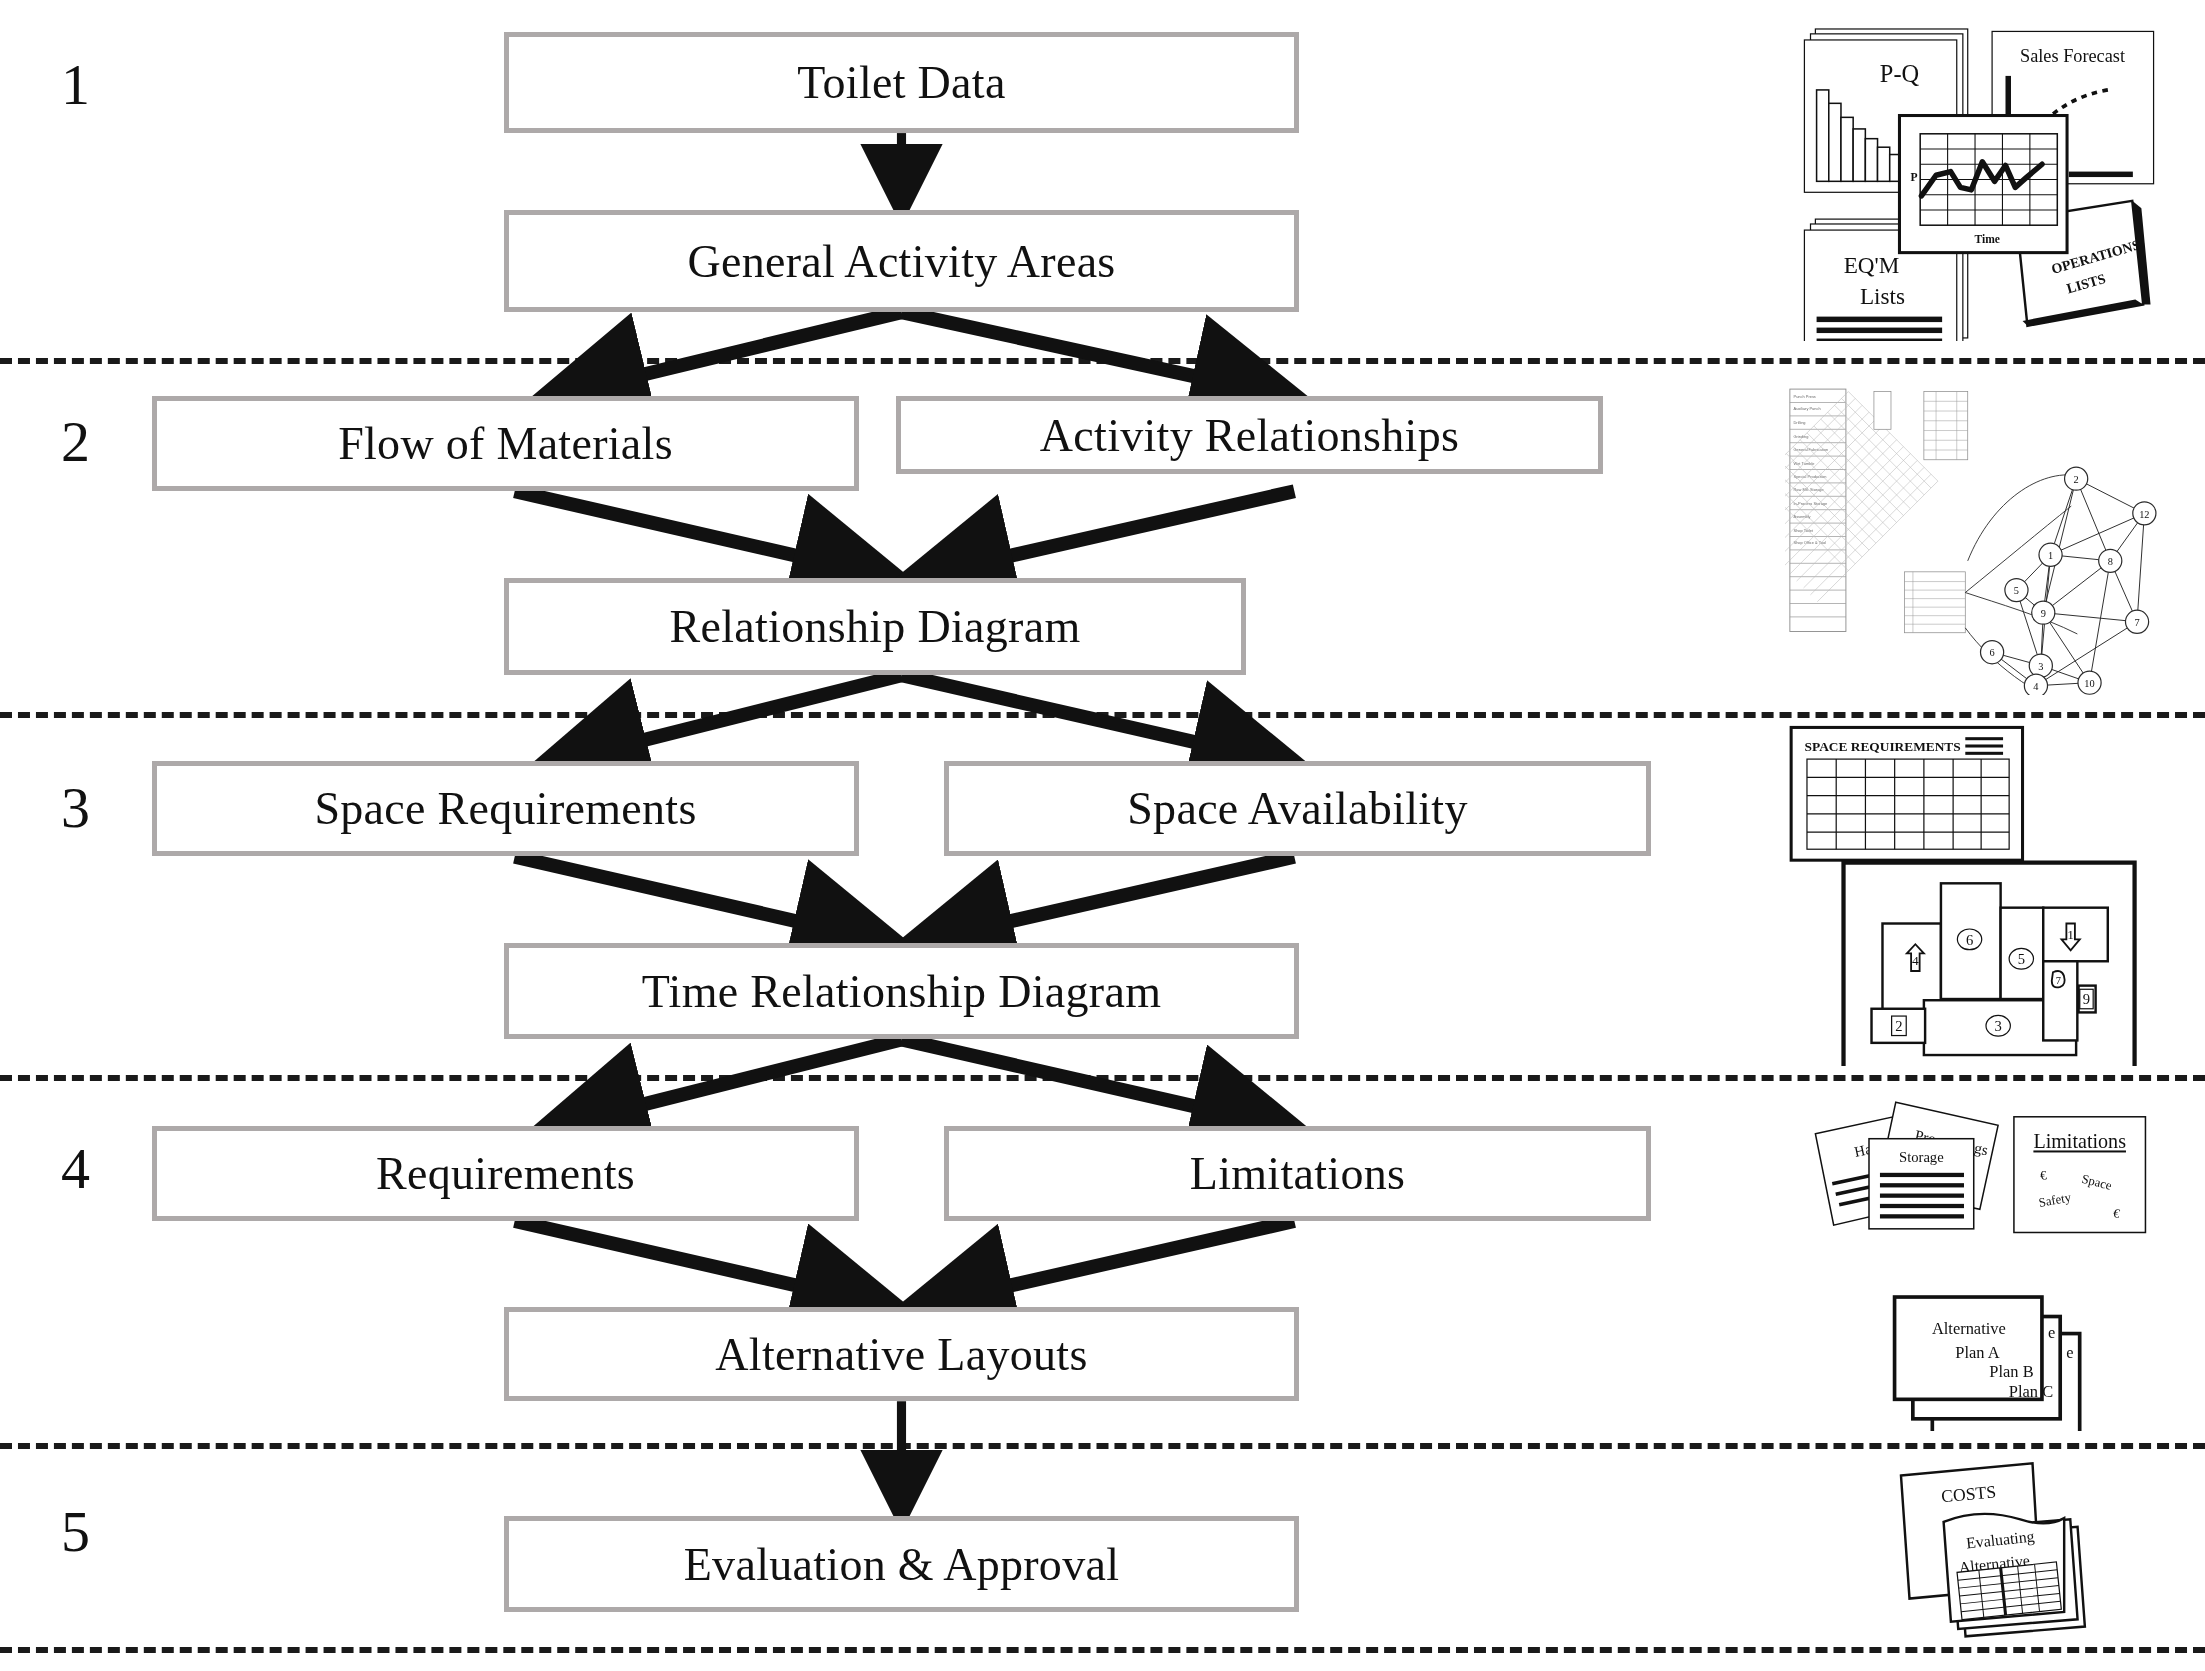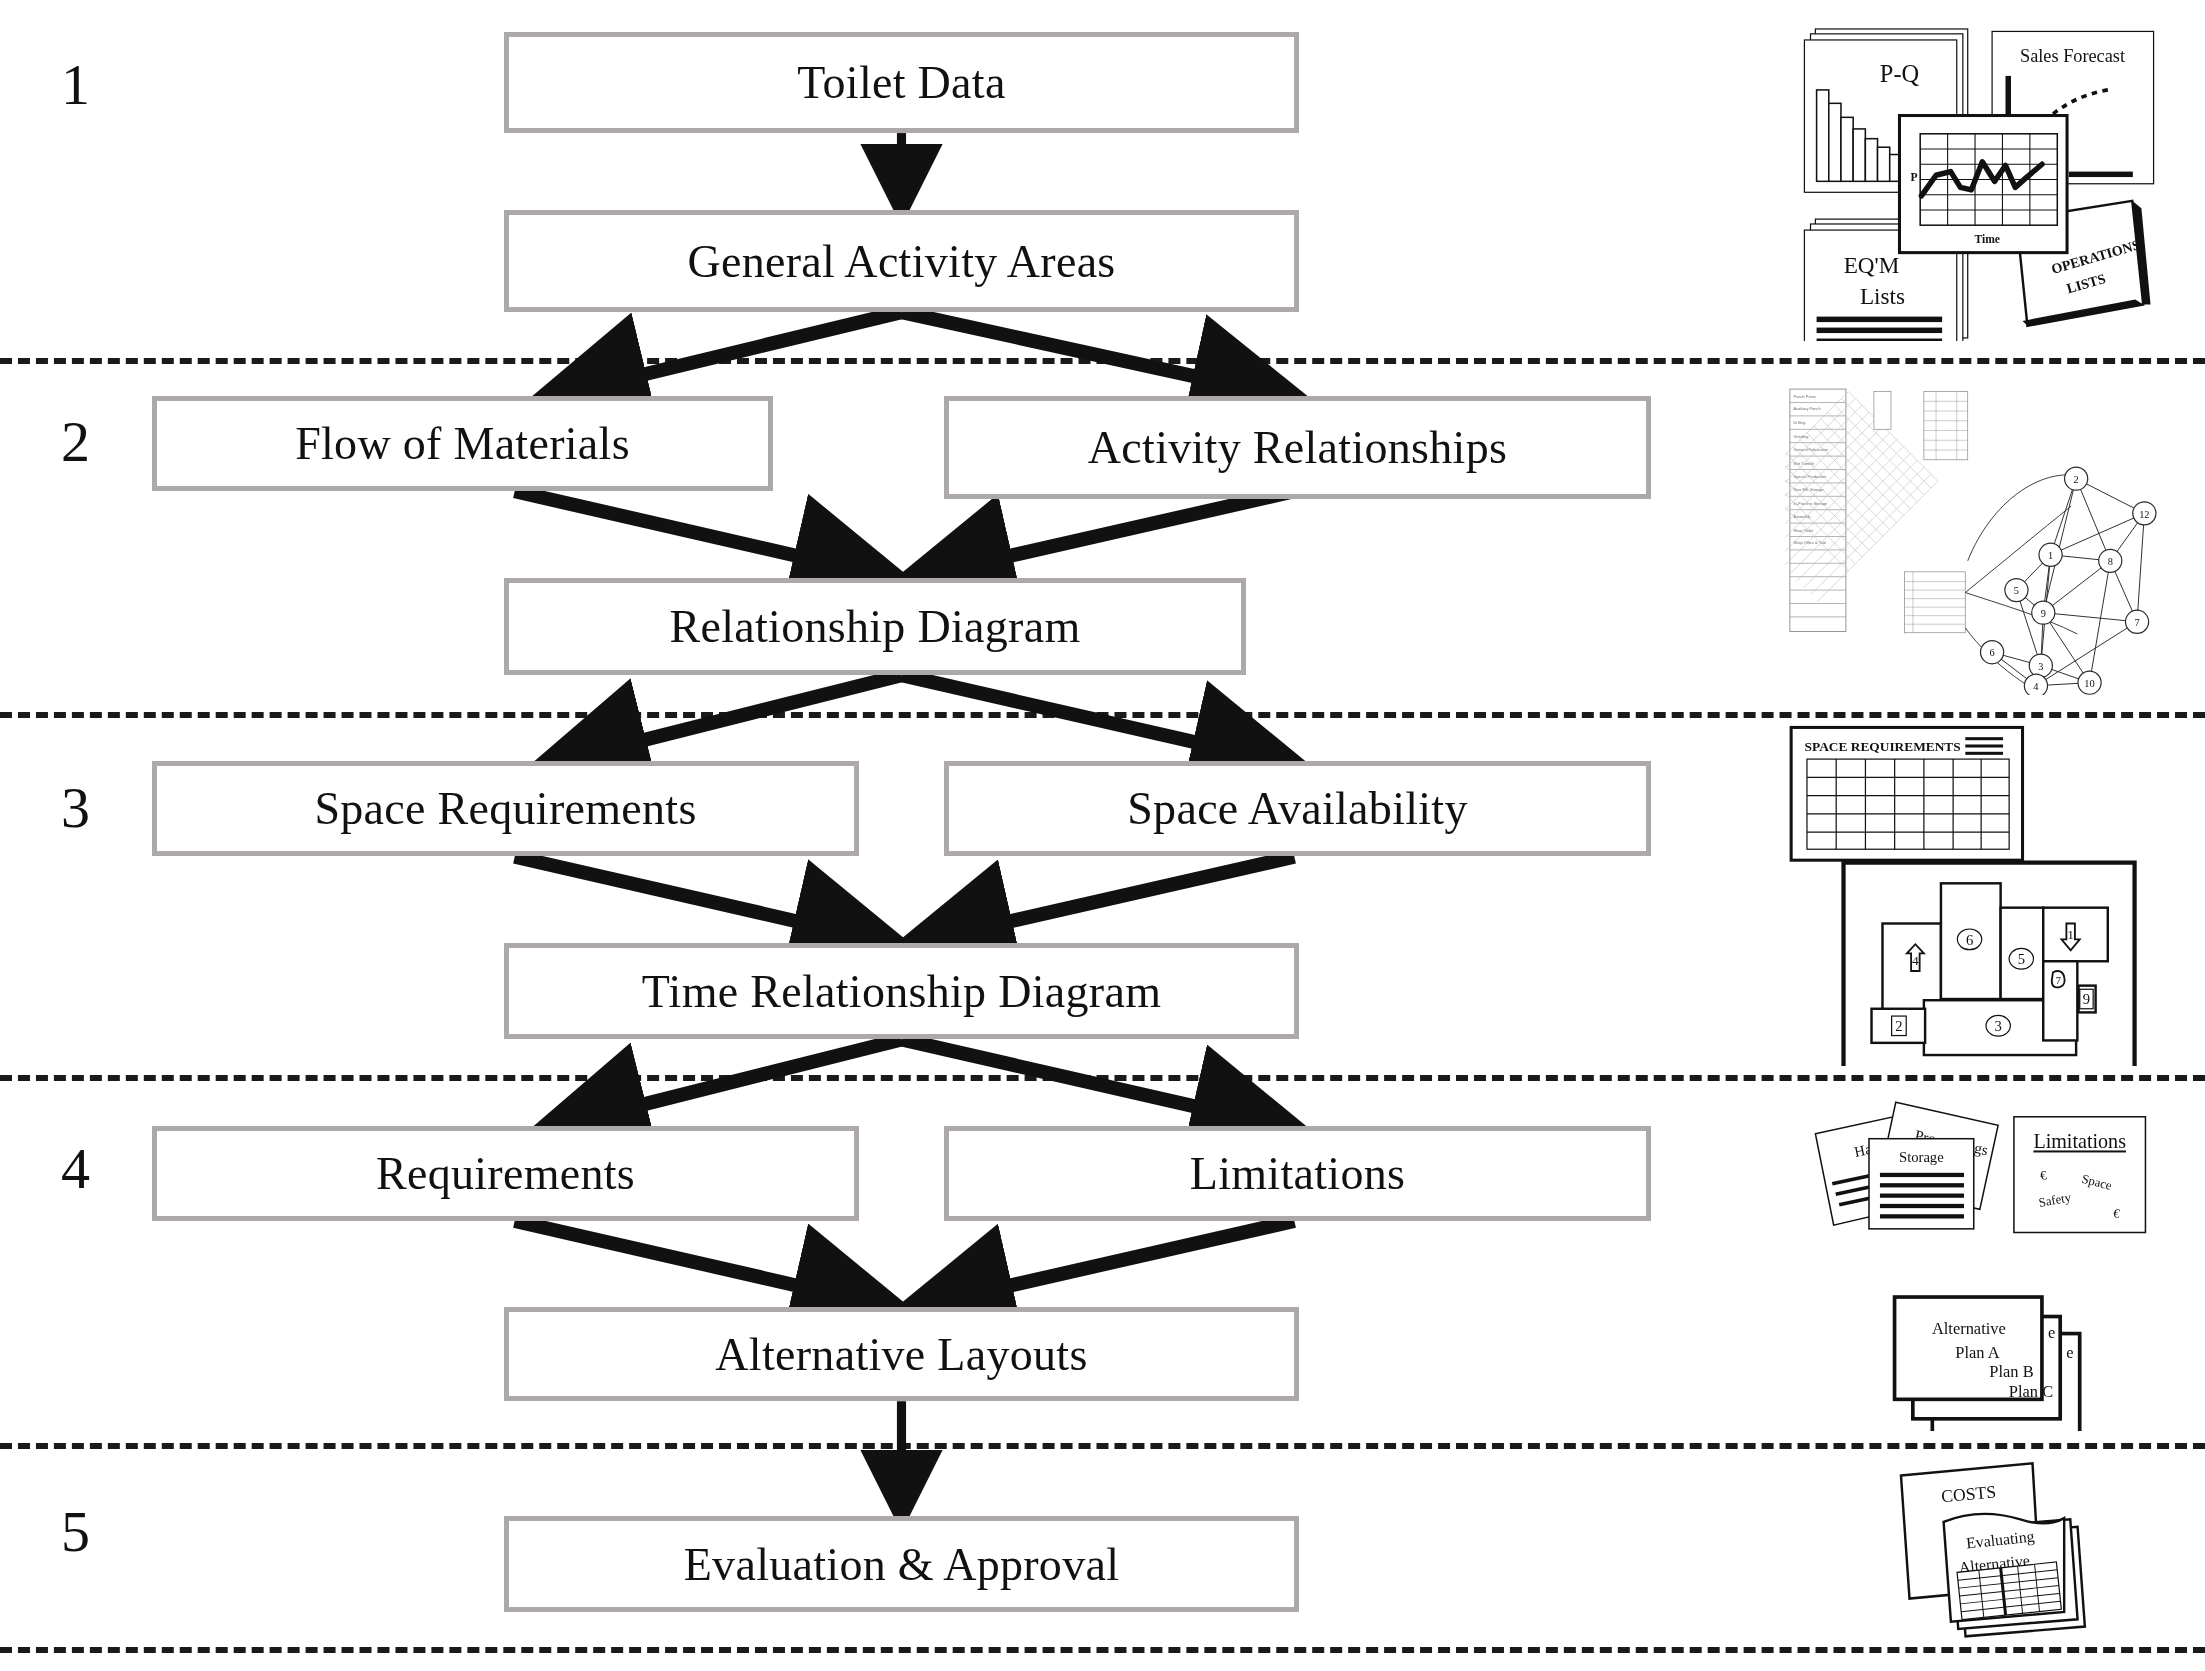--- a/index.html
+++ b/index.html
@@ -64,25 +64,25 @@
   <div class="stage-num" style="left:61px;top:1503px">5</div>
 
   <div class="nbox" style="left:504px;top:32px;width:795px;height:101px">
     <span>Toilet Data</span>
   </div>
 
   <div class="nbox" style="left:504px;top:210px;width:795px;height:102px">
     <span>General Activity Areas</span>
   </div>
 
-  <div class="nbox" style="left:152px;top:396px;width:621px;height:95px">
+  <div class="nbox" style="left:152px;top:396px;width:707px;height:95px">
     <span>Flow of Materials</span>
   </div>
 
-  <div class="nbox" style="left:944px;top:396px;width:707px;height:103px">
+  <div class="nbox" style="left:896px;top:396px;width:707px;height:78px">
     <span>Activity Relationships</span>
   </div>
 
   <div class="nbox" style="left:504px;top:578px;width:742px;height:97px">
     <span>Relationship Diagram</span>
   </div>
 
   <div class="nbox" style="left:152px;top:761px;width:707px;height:95px">
     <span>Space Requirements</span>
   </div>

